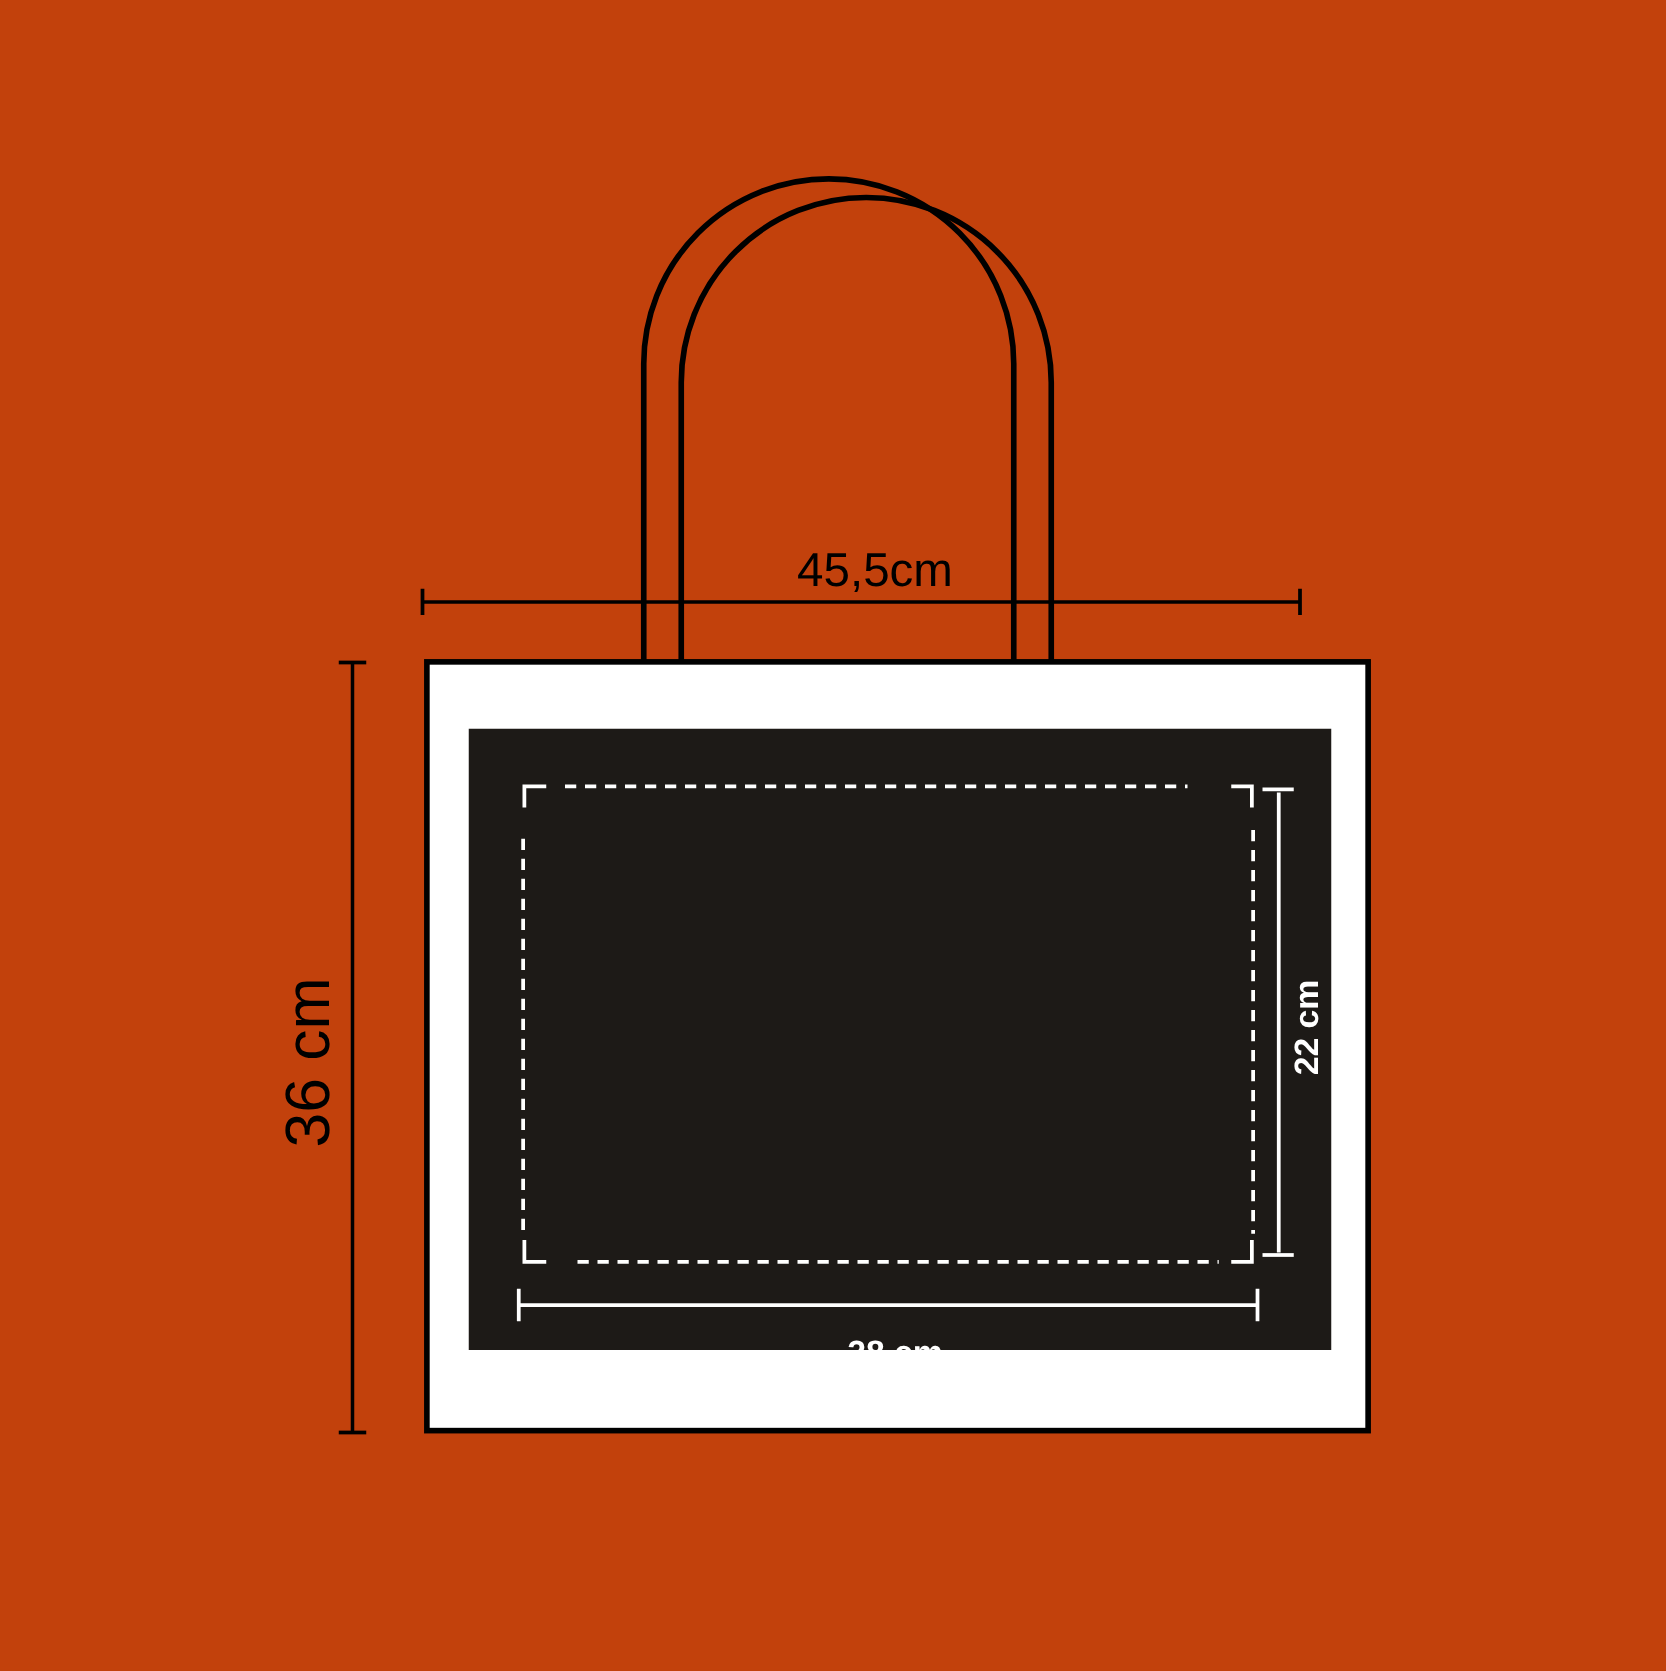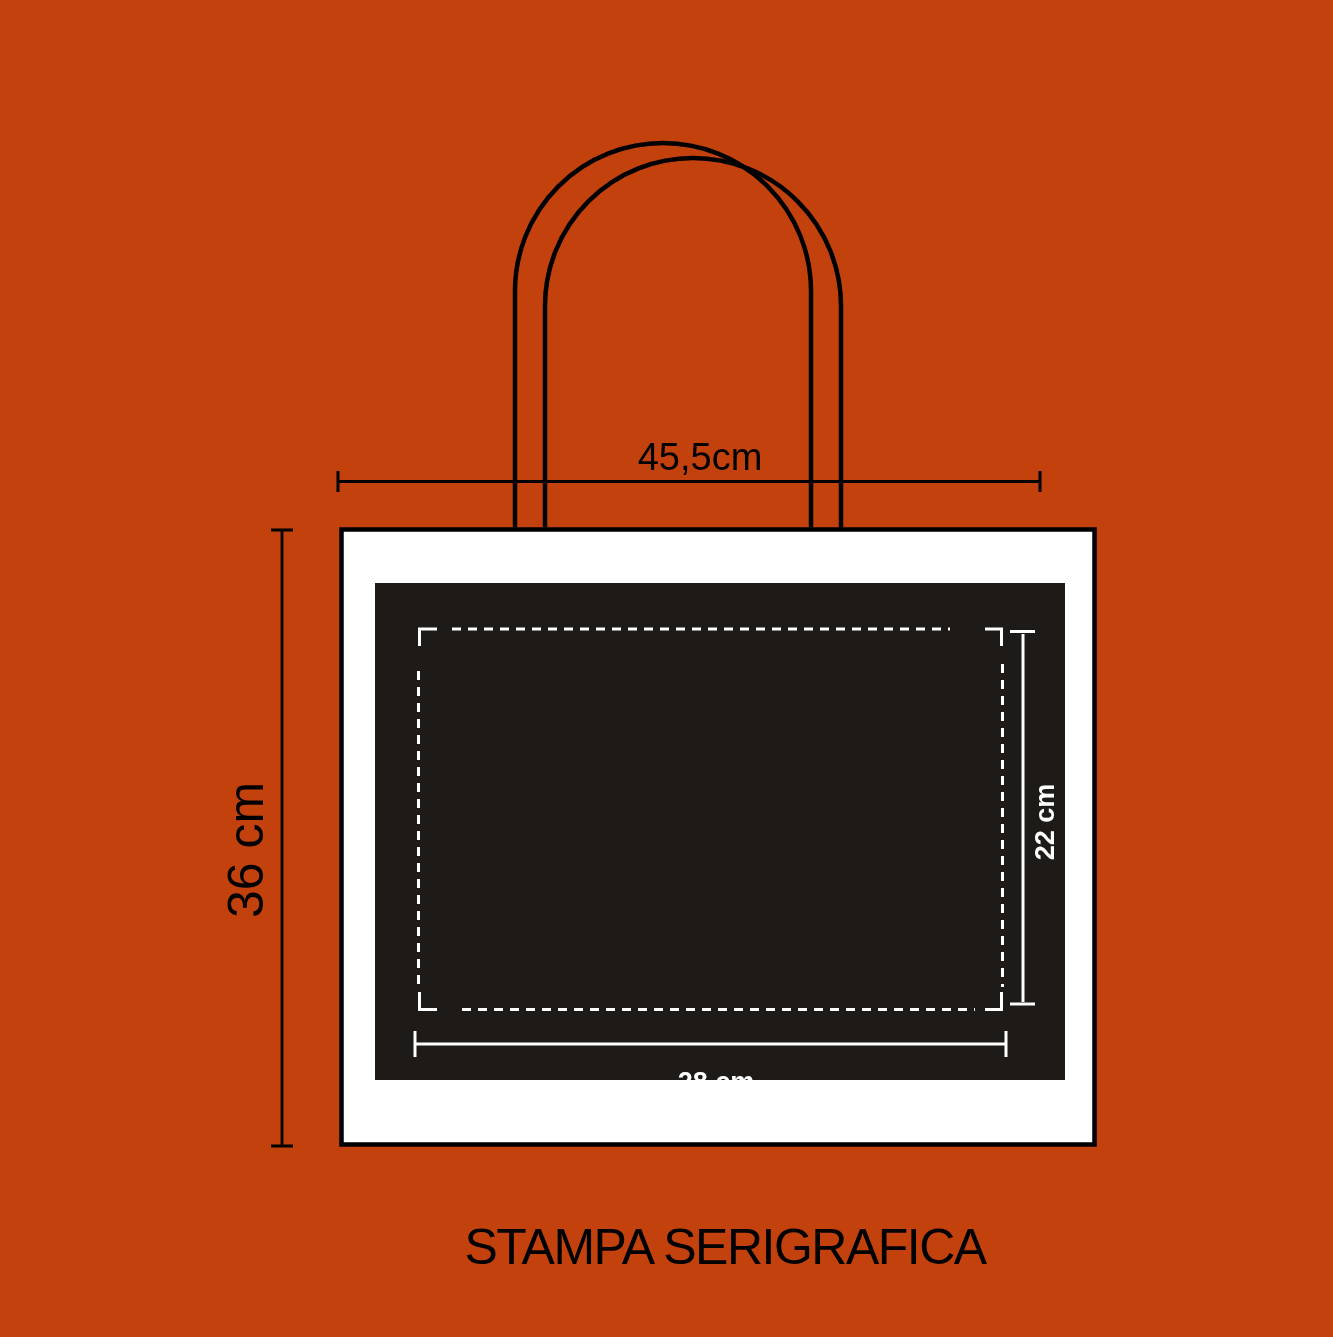--- a/index.html
+++ b/index.html
@@ -98,14 +98,13 @@
   </svg>
 
   <div class="label dim-label-h">45,5cm</div>
 
   <div class="label dim-label-v">36 cm</div>
 
   <div class="label print-dim-v">22 cm</div>
 
   <div class="label print-dim-h">28 cm</div>
 
-  <div class="label diagram-title">STAMPA SERIGRAFICA</div>
 </div>
 
 </body></html>

